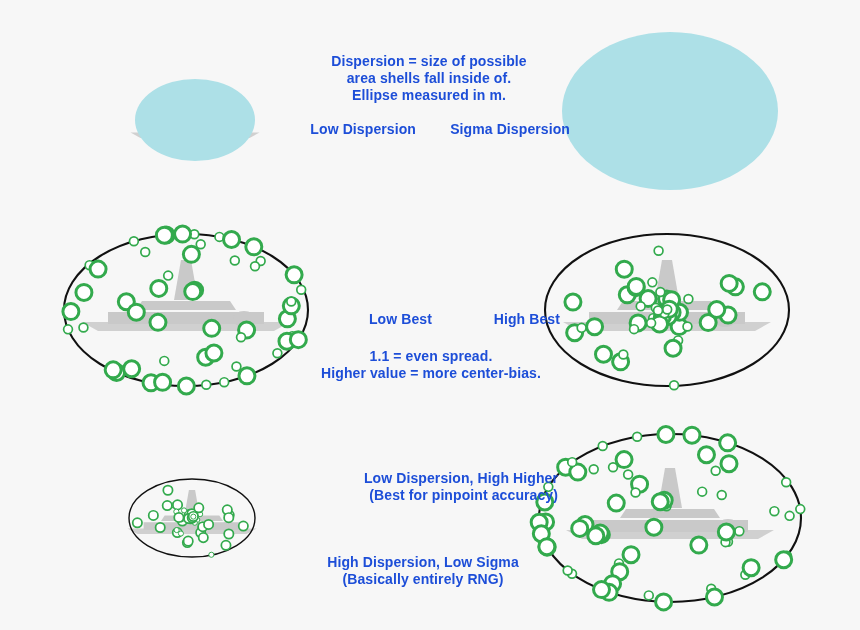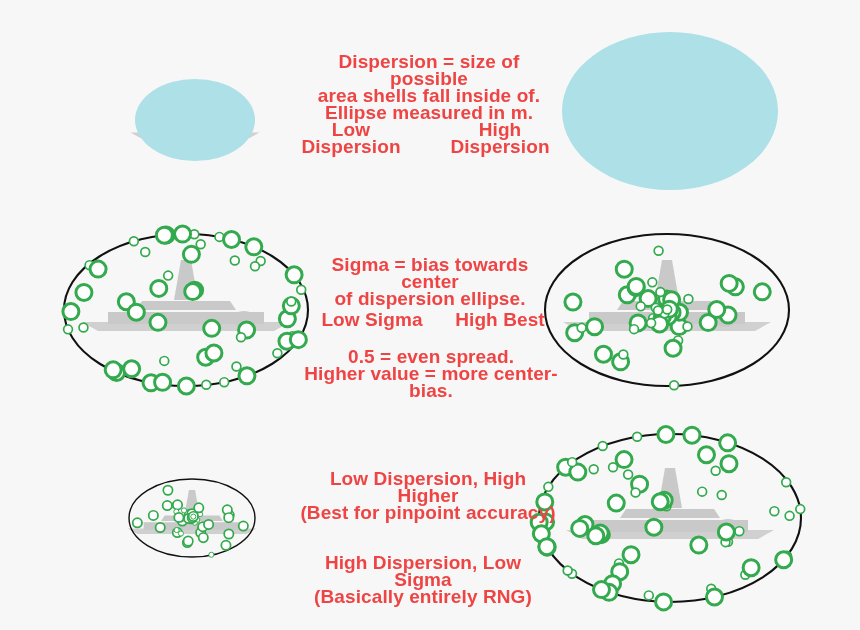--- a/index.html
+++ b/index.html
@@ -19,28 +19,28 @@
   #stage {
     position: absolute;
     left: 0;
     top: 0;
     width: 860px;
     height: 630px;
   }
   .label-block {
     position: absolute;
     font-weight: bold;
-    font-size: 19px;
+    font-size: 14px;
     line-height: 17px;
     letter-spacing: 0.1px;
     white-space: pre-line;
-    color: #ef4444;
+    color: #1d4ed8;
   }
   .ta-center { text-align: center; }
-  .ta-left   { text-align: center; }
+  .ta-left   { text-align: right; }
   .ta-right  { text-align: center; }
 
   
   #cap-dispersion-def { left: 306px; top: 53px; width: 246px; }
   #cap-low-dispersion { left: 286px; top: 121px; width: 130px; }
   #cap-high-dispersion{ left: 430px; top: 121px; width: 140px; }
 
   
   #cap-sigma-def      { left: 310px; top: 256px; width: 240px; }
   #cap-low-sigma      { left: 312px; top: 311px; width: 120px; }
@@ -363,30 +363,28 @@
         <circle cx="572.1709881577964" cy="462.13462251930673" r="4.4" fill="#ffffff" stroke="#33aa4d" stroke-width="1.7"></circle>
       </g>
     </svg>
 
   <div class="label-block ta-center" id="cap-dispersion-def">Dispersion = size of possible
 area shells fall inside of.
 Ellipse measured in m.</div>
 
   <div class="label-block ta-left" id="cap-low-dispersion">Low Dispersion</div>
 
-  <div class="label-block ta-left" id="cap-high-dispersion">High Dispersion</div>
-
-  <div class="label-block ta-center" id="cap-sigma-def">Sigma = bias towards center
-of dispersion ellipse.</div>
-
-  <div class="label-block ta-left" id="cap-low-sigma">Low Sigma</div>
+  <div class="label-block ta-left" id="cap-high-dispersion">Sigma Dispersion</div>
+
+
+  <div class="label-block ta-left" id="cap-low-sigma">Low Best</div>
 
   <div class="label-block ta-left" id="cap-high-sigma">High Best</div>
 
-  <div class="label-block ta-center" id="cap-sigma-scale">0.5 = even spread.
+  <div class="label-block ta-center" id="cap-sigma-scale">1.1 = even spread.
 Higher value = more center-bias.</div>
 
   <div class="label-block ta-left" id="cap-lowdisp-highsigma">Low Dispersion, High Higher
 (Best for pinpoint accuracy)</div>
 
   <div class="label-block ta-right" id="cap-highdisp-lowsigma">High Dispersion, Low Sigma
 (Basically entirely RNG)</div>
 
 </div>
 

